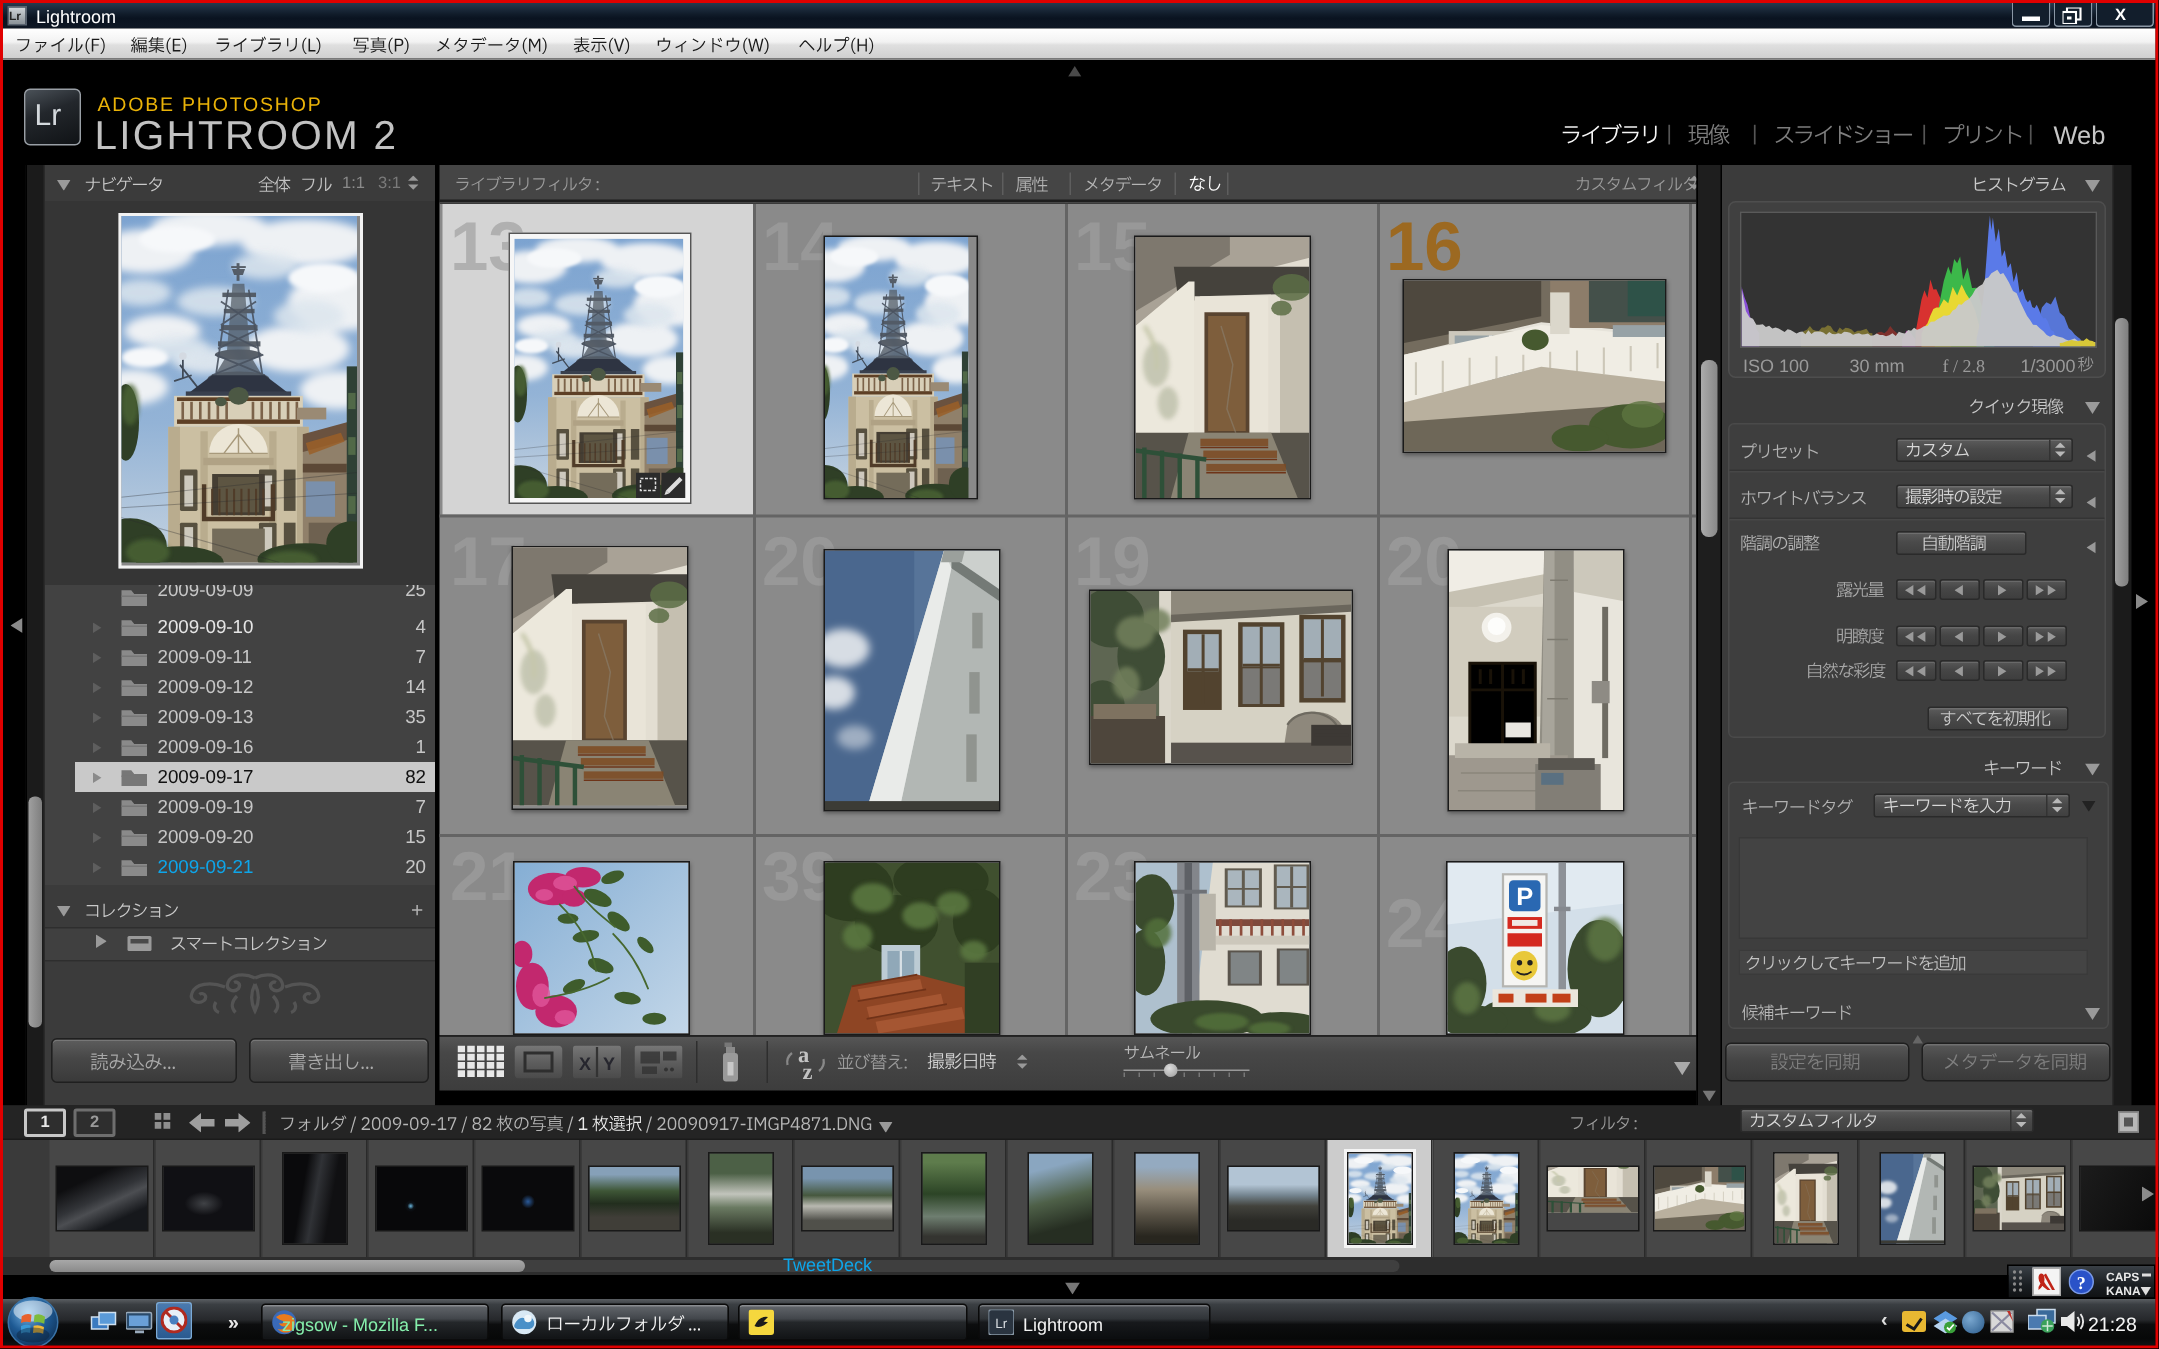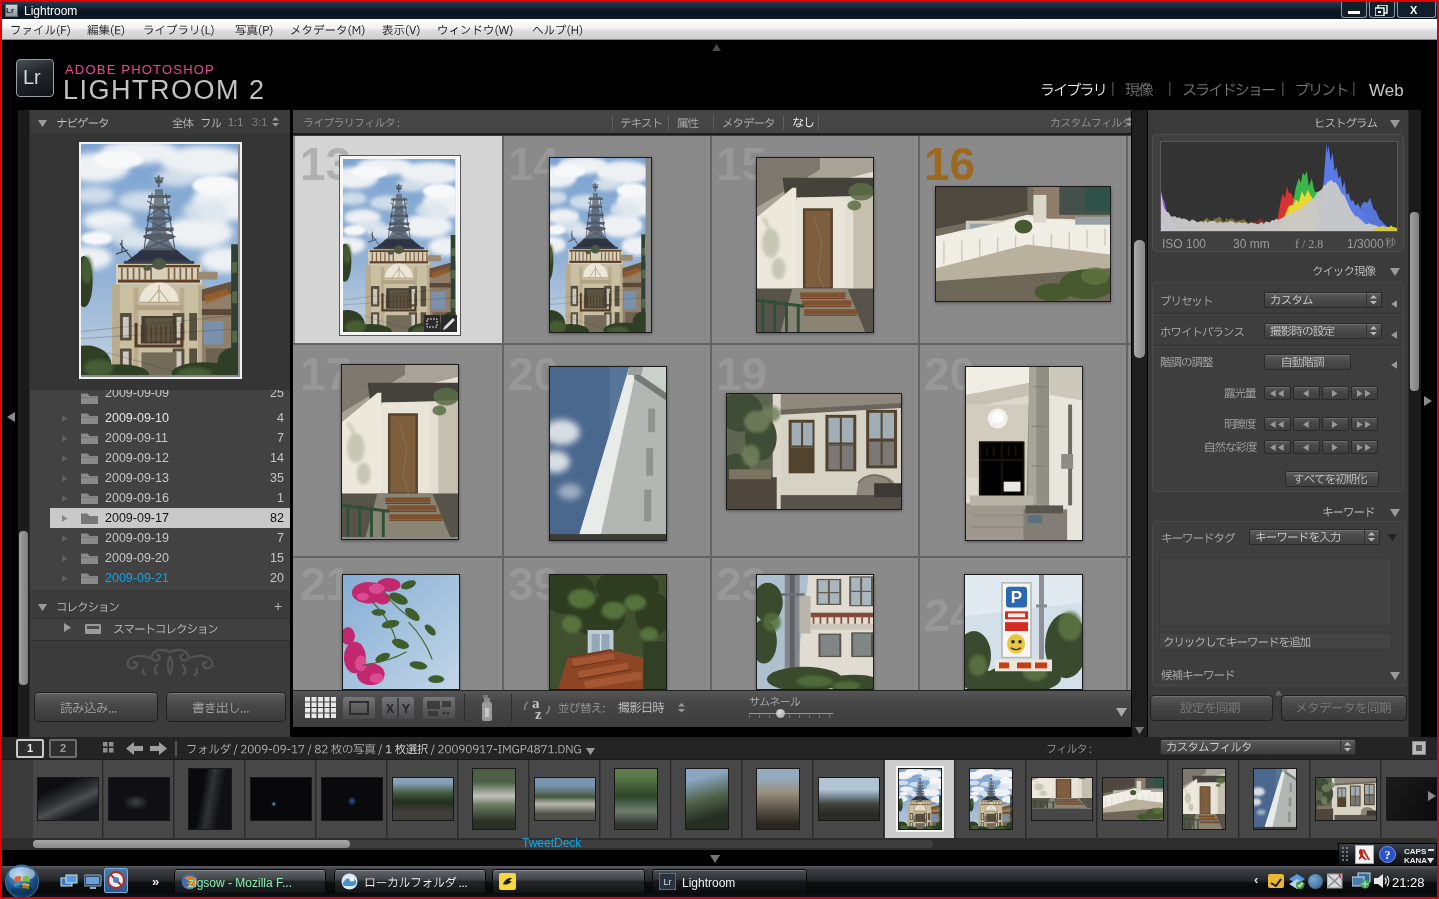--- a/index.html
+++ b/index.html
@@ -1151,21 +1151,21 @@
   </svg>
 <div style="position:absolute;left:1428px;top:849px;width:6px;height:2px;background:#ddd"></div>
 <svg style="position:absolute;left:1427px;top:858px" width="7" height="6">
     <polygon points="0,0 7,0 3.5,5.6000000000000005" fill="#ddd"></polygon>
   </svg>
 <div style="position:absolute;left:0;top:0;width:1439px;height:899px;border:2px solid #e00000;box-sizing:border-box;z-index:99;pointer-events:none"></div>
 <div style="position:absolute;left:6px;top:6px;font:700 8px 'Liberation Sans',sans-serif;color:#222;letter-spacing:0px;white-space:nowrap">Lr</div>
 <div style="position:absolute;left:24px;top:4px;font:400 12px 'Liberation Sans',sans-serif;color:#ffffff;letter-spacing:0px;white-space:nowrap">Lightroom</div>
 <div style="position:absolute;left:1410px;top:4px;font:700 11px 'Liberation Sans',sans-serif;color:#ffffff;letter-spacing:0px;white-space:nowrap">X</div>
 <div style="position:absolute;left:23px;top:66px;font:400 20px 'Liberation Sans',sans-serif;color:#d4d9dd;letter-spacing:0px;white-space:nowrap">Lr</div>
-<div style="position:absolute;left:65px;top:62px;font:400 13px 'Liberation Sans',sans-serif;color:#ec4899;letter-spacing:1.2px;white-space:nowrap">ADOBE PHOTOSHOP</div>
+<div style="position:absolute;left:65px;top:62px;font:400 13px 'Liberation Sans',sans-serif;color:#eab308;letter-spacing:1.2px;white-space:nowrap">ADOBE PHOTOSHOP</div>
 <div style="position:absolute;left:63px;top:75px;font:400 27px 'Liberation Sans',sans-serif;color:#c2c2c2;letter-spacing:1.5px;white-space:nowrap">LIGHTROOM 2</div>
 <div style="position:absolute;left:1111px;top:80px;font:400 14px 'Liberation Sans',sans-serif;color:#555;letter-spacing:0px;white-space:nowrap">|</div>
 <div style="position:absolute;left:1168px;top:80px;font:400 14px 'Liberation Sans',sans-serif;color:#555;letter-spacing:0px;white-space:nowrap">|</div>
 <div style="position:absolute;left:1281px;top:80px;font:400 14px 'Liberation Sans',sans-serif;color:#555;letter-spacing:0px;white-space:nowrap">|</div>
 <div style="position:absolute;left:1352px;top:80px;font:400 14px 'Liberation Sans',sans-serif;color:#555;letter-spacing:0px;white-space:nowrap">|</div>
 <div style="position:absolute;left:1369px;top:81px;font:400 17px 'Liberation Sans',sans-serif;color:#c6c6c6;letter-spacing:0px;white-space:nowrap">Web</div>
 <div style="position:absolute;left:228px;top:116px;font:400 11px 'Liberation Sans',sans-serif;color:#8a8a8a;letter-spacing:0px;white-space:nowrap">1:1</div>
 <div style="position:absolute;left:252px;top:116px;font:400 11px 'Liberation Sans',sans-serif;color:#7a7a7a;letter-spacing:0px;white-space:nowrap">3:1</div>
 <div style="position:absolute;left:105px;top:390px;width:185px;height:14px;overflow:hidden">
     <div style="position:relative;top:-4px;font:12.5px 'Liberation Sans';color:#c6c6c6">2009-09-09</div>

